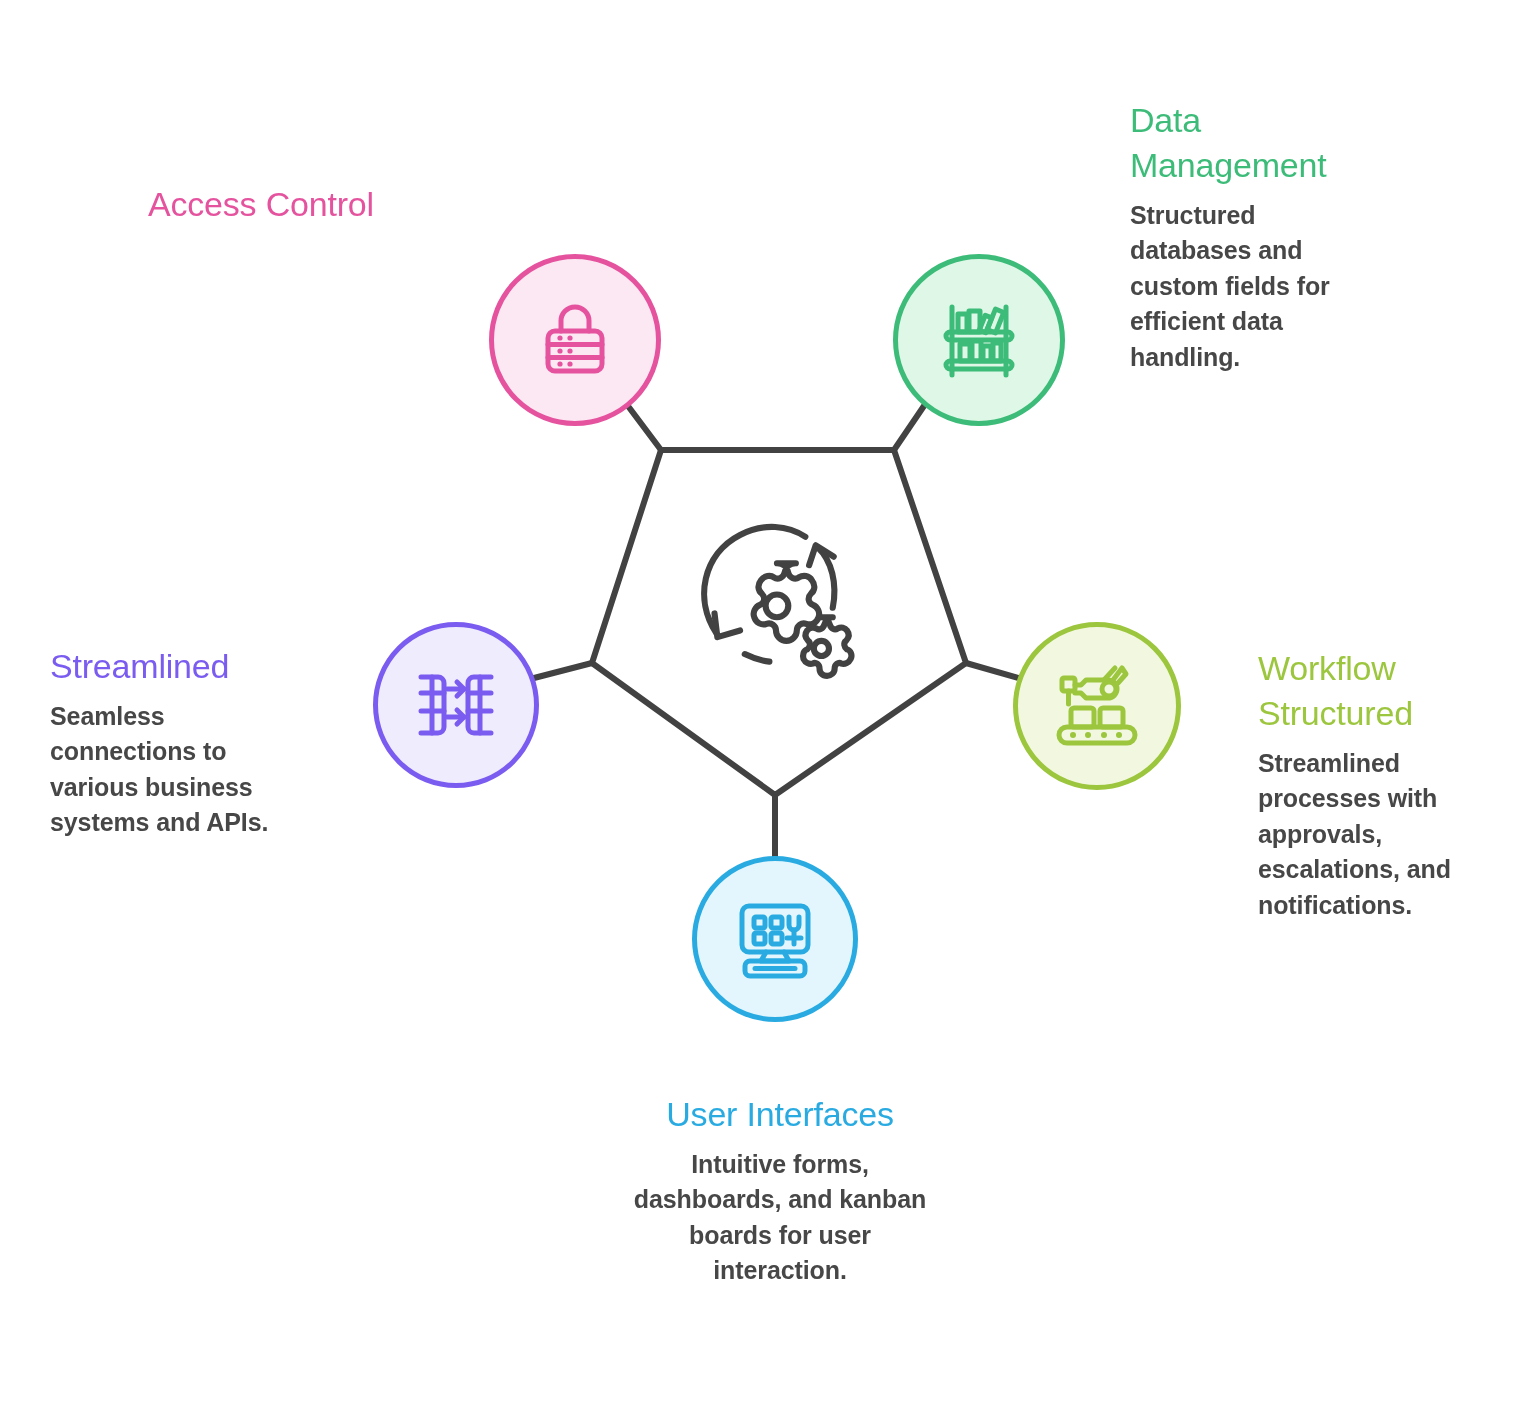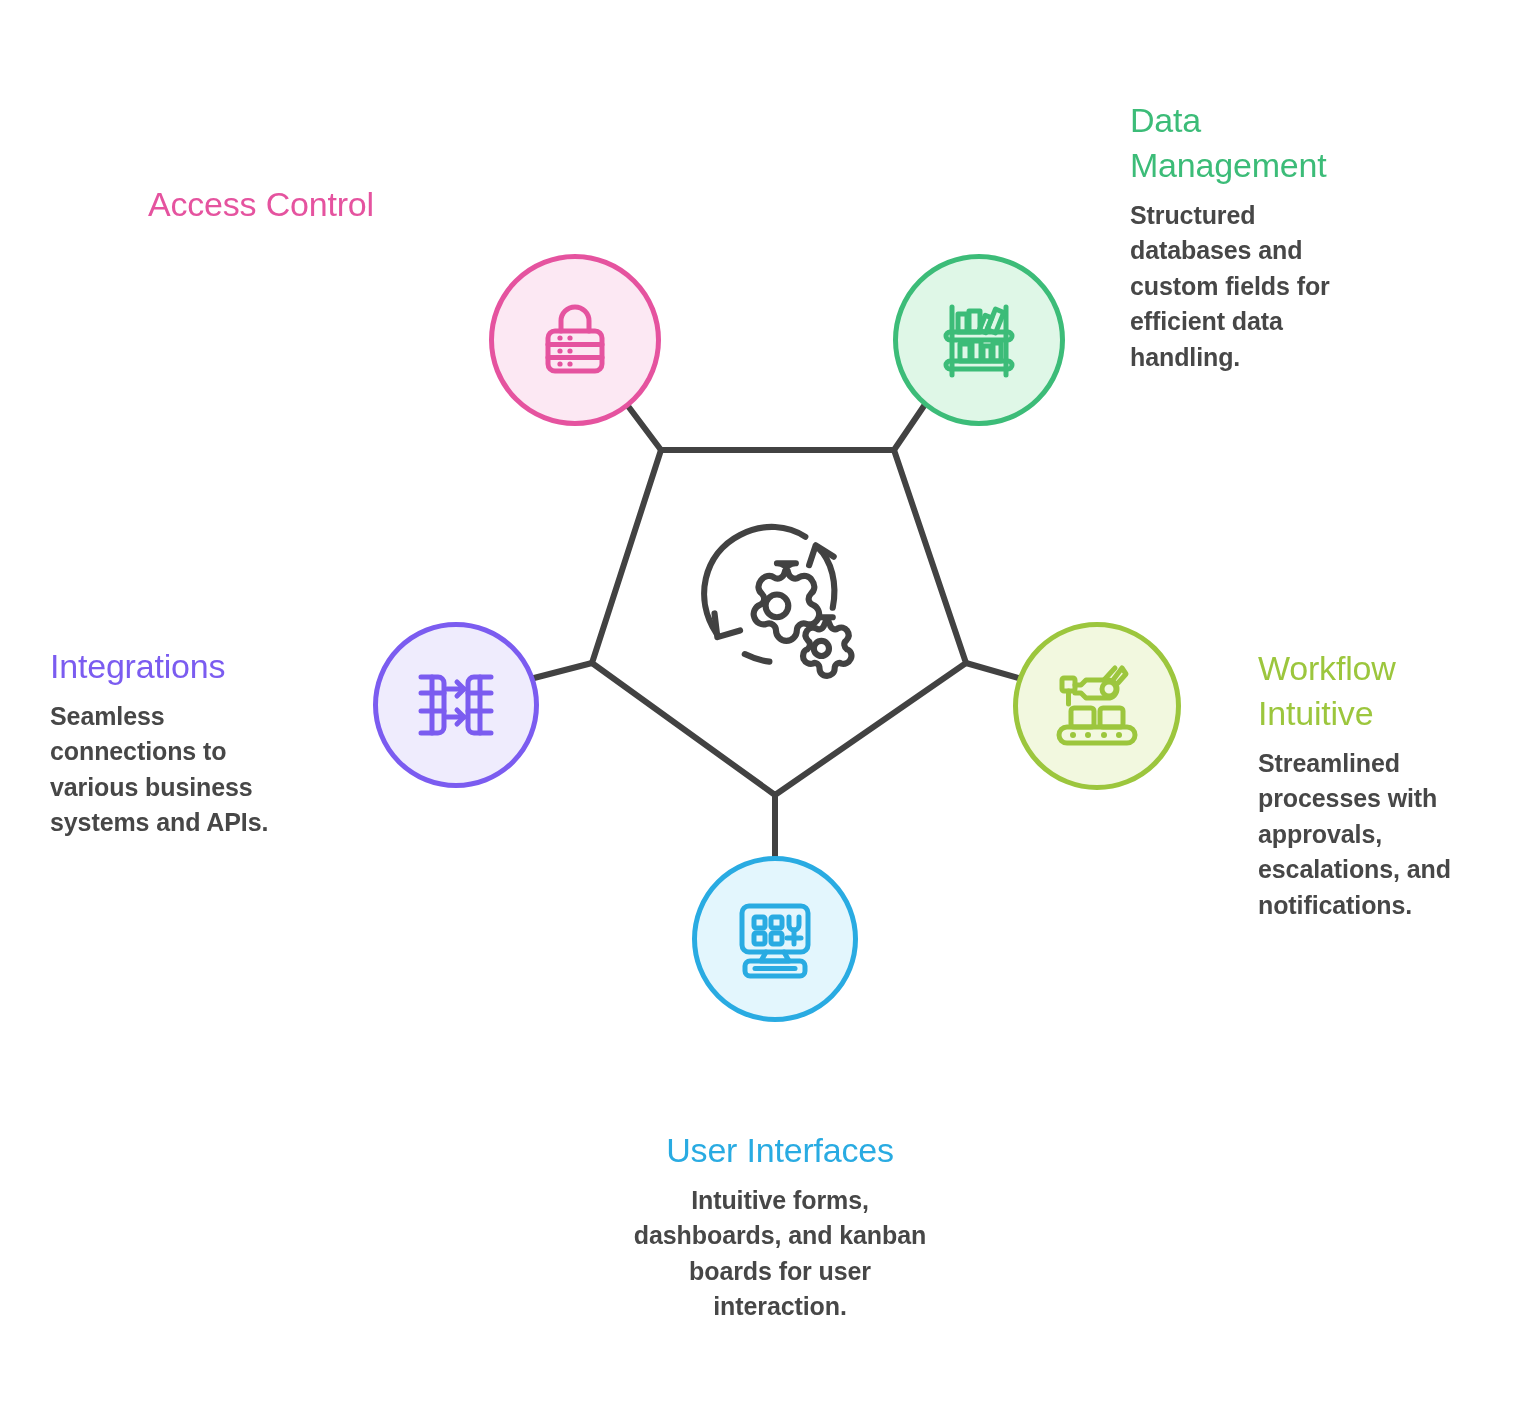--- a/index.html
+++ b/index.html
@@ -64,21 +64,21 @@
   .label-desc {
     font-size: 25px;
     font-weight: 700;
     line-height: 1.42;
     color: #474747;
     margin: 0;
     letter-spacing: -0.1px;
   }
   .align-right { text-align: left; }
   .align-left  { text-align: left; }
-  .align-center{ text-align: center; margin-top: 36px; }
+  .align-center{ text-align: center; }
 
   
   #block-access-control {
     left: 148px;
     top: 182px;
     width: 276px;
   }
   #block-data-management {
     left: 1130px;
     top: 98px;
@@ -231,26 +231,26 @@
   <div class="label-block align-right" id="block-access-control">
     <div class="label-title" style="color:#E5539F;">Access Control</div>
   </div>
 
   <div class="label-block align-left" id="block-data-management">
     <div class="label-title" style="color:#3CBC78;">Data Management</div>
     <div class="label-desc">Structured databases and custom fields for efficient data handling.</div>
   </div>
 
   <div class="label-block align-right" id="block-integrations">
-    <div class="label-title" style="color:#7B5CF0;">Integrations</div>
+    <div class="label-title" style="color:#7B5CF0;">Streamlined</div>
     <div class="label-desc">Seamless connections to various business systems and APIs.</div>
   </div>
 
   <div class="label-block align-left" id="block-workflow-automation">
-    <div class="label-title" style="color:#9CC63D;">Workflow Intuitive</div>
+    <div class="label-title" style="color:#9CC63D;">Workflow Structured</div>
     <div class="label-desc">Streamlined processes with approvals, escalations, and notifications.</div>
   </div>
 
   <div class="label-block align-center" id="block-user-interfaces">
     <div class="label-title" style="color:#29ABE2;">User Interfaces</div>
     <div class="label-desc">Intuitive forms, dashboards, and kanban boards for user interaction.</div>
   </div>
 
 </div>
 

